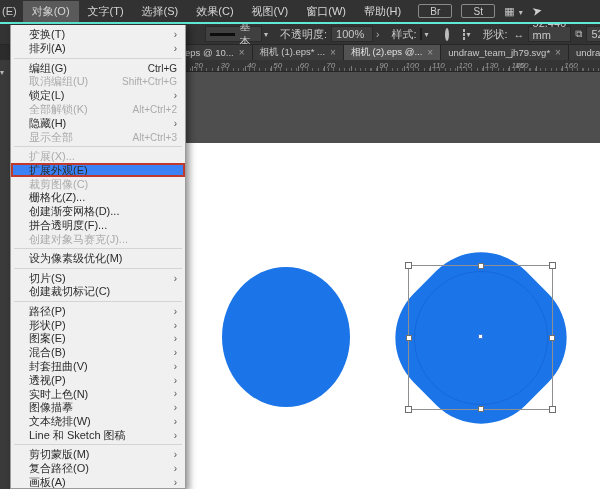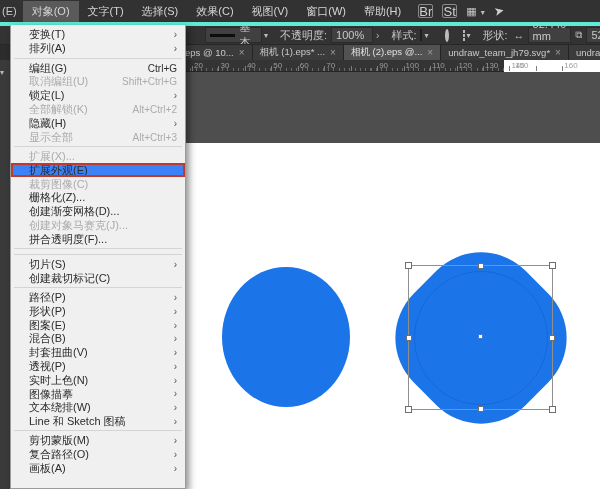--- a/index.html
+++ b/index.html
@@ -6,29 +6,29 @@
   body { width:600px; height:489px; overflow:hidden; font-family:"Liberation Sans", sans-serif; background:#fff; }
   .app { position:relative; width:600px; height:489px; background:#333; }
 
   
   .menubar { position:absolute; left:0; top:0; width:600px; height:22px; background:#323232;
              display:flex; align-items:center; color:#d6d6d6; font-size:11px; }
   .menubar .frag { padding:0 6px 0 2px; color:#c9c9c9; }
   .mb-item { padding:3px 9px; white-space:nowrap; cursor:default; }
   .mb-item.active { background:#5a5a5a; }
   .mb-icons { display:flex; align-items:center; gap:9px; margin-left:8px; }
-  .sq-ic { width:15px; height:14px; border:1px solid #8a8a8a; color:#cfcfcf; font-size:13px;
+  .sq-ic { width:34px; height:14px; border:1px solid #8a8a8a; color:#cfcfcf; font-size:10px;
            display:flex; align-items:center; justify-content:center; border-radius:2px; }
   .layout-ic { color:#c3c3c3; font-size:11px; letter-spacing:1px; }
   .chev { color:#bdbdbd; font-size:8px; }
   .plane-ic { color:#cfcfcf; font-size:12px; transform:rotate(-12deg); display:inline-block; }
 
   
   .controlbar { position:absolute; left:0; top:22px; width:600px; height:23px; background:#333;
-                border-top:4px solid #5eead4; border-bottom:1px solid #272727;
+                border-top:2px solid #5eead4; border-bottom:1px solid #272727;
                 display:flex; align-items:center; color:#c8c8c8; font-size:11px; overflow:hidden; }
   .cb-field { background:#404040; border:1px solid #2a2a2a; height:16px; display:flex; align-items:center;
               padding:0 4px; gap:4px; }
   .stroke-line { width:32px; height:3px; background:#0d0d0d; }
   .cb-label { margin-left:12px; margin-right:4px; white-space:nowrap; }
   .cb-val { min-width:32px; text-align:left; }
   .expander { color:#b5b5b5; margin-left:3px; font-size:10px; }
   .swatch { width:15px; height:12px; background:#e3e3e3; border:1px solid #1f1f1f; }
   .round-ic { width:13px; height:13px; border:2px solid #bdbdbd; border-radius:50%; margin-left:16px; }
   .dash-ic { width:14px; height:11px; border:1px dashed #b5b5b5; margin-left:14px; }
@@ -38,22 +38,22 @@
   
   .tabbar { position:absolute; left:0; top:45px; width:600px; height:15px; background:#2c2c2c;
             display:flex; align-items:stretch; padding-left:178px; overflow:hidden; }
   .doc-tab { display:flex; align-items:center; gap:5px; padding:0 7px; background:#3b3b3b;
              border-right:1px solid #242424; color:#c9c9c9; font-size:9.5px; white-space:nowrap; }
   .doc-tab.active { background:#525252; color:#e2e2e2; }
   .tab-close { color:#9b9b9b; font-size:10px; line-height:1; }
 
   
   .canvas { position:absolute; left:0; top:60px; width:600px; height:429px; background:#fff; }
-  .ruler { position:absolute; left:0; top:0; width:504px; height:12px; background:#343434;
-           border-bottom:1px solid #262626; }
+  .ruler { position:absolute; left:0; top:0; width:600px; height:12px; background:#343434;
+           border-bottom:1px solid #262626;font-style:italic; }
   .ruler .num { position:absolute; top:1px; font-size:8px; color:#9d9d9d; }
   .ruler .tickline { position:absolute; bottom:0; width:1px; height:5px; background:#7d7d7d; }
   .ruler .minor { position:absolute; bottom:0; left:185px; right:0; height:3px;
                   background:repeating-linear-gradient(to right,#6a6a6a 0 1px,transparent 1px 5.3px); }
   .pasteboard { position:absolute; left:0; top:12px; width:600px; height:71px; background:#4e4e4e; }
   .left-strip { position:absolute; left:0; top:0; width:10px; height:429px; background:#3a3a3a; }
 
   .circle-shape { position:absolute; left:222px; top:207px; width:128px; height:140px;
                   border-radius:50%; background:#1b75e8; }
   .squircle { position:absolute; left:402px; top:199px; width:158px; height:158px;
@@ -261,27 +261,30 @@
       </div>
       <div class="menu-row disabled">
         <span class="lbl">裁剪图像(C)</span>
       </div>
       <div class="menu-row">
         <span class="lbl">栅格化(Z)...</span>
       </div>
       <div class="menu-row">
         <span class="lbl">创建渐变网格(D)...</span>
       </div>
+      <div class="menu-row">
+        <span class="lbl">拼合透明度(F)...</span>
+      </div>
       <div class="menu-row disabled">
         <span class="lbl">创建对象马赛克(J)...</span>
       </div>
-      <div class="menu-row">
-        <span class="lbl">拼合透明度(F)...</span>
-      </div>
-      <div class="menu-sep"></div>
+      <div class="menu-sep"></div>
+      <div class="menu-row">
+        <span class="lbl">设为像素级优化(M)</span>
+      </div>
       <div class="menu-sep"></div>
       <div class="menu-row">
         <span class="lbl">切片(S)</span>
         <span class="sub">›</span>
       </div>
       <div class="menu-row">
         <span class="lbl">创建裁切标记(C)</span>
       </div>
       <div class="menu-sep"></div>
       <div class="menu-row">

